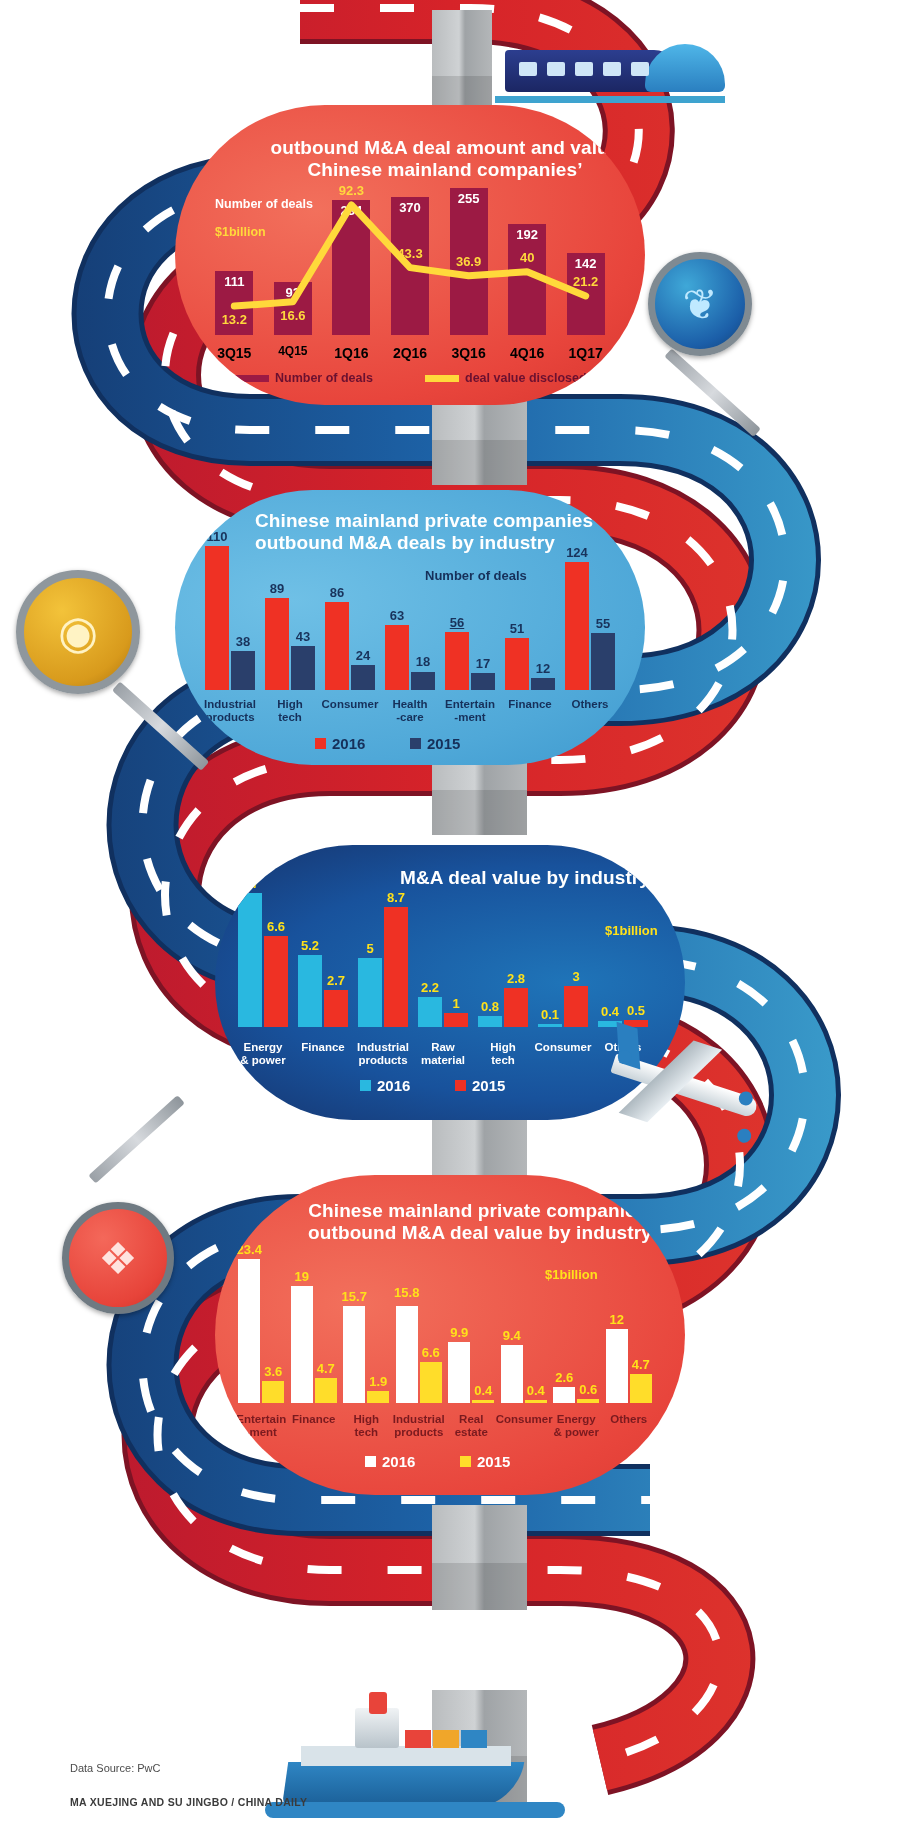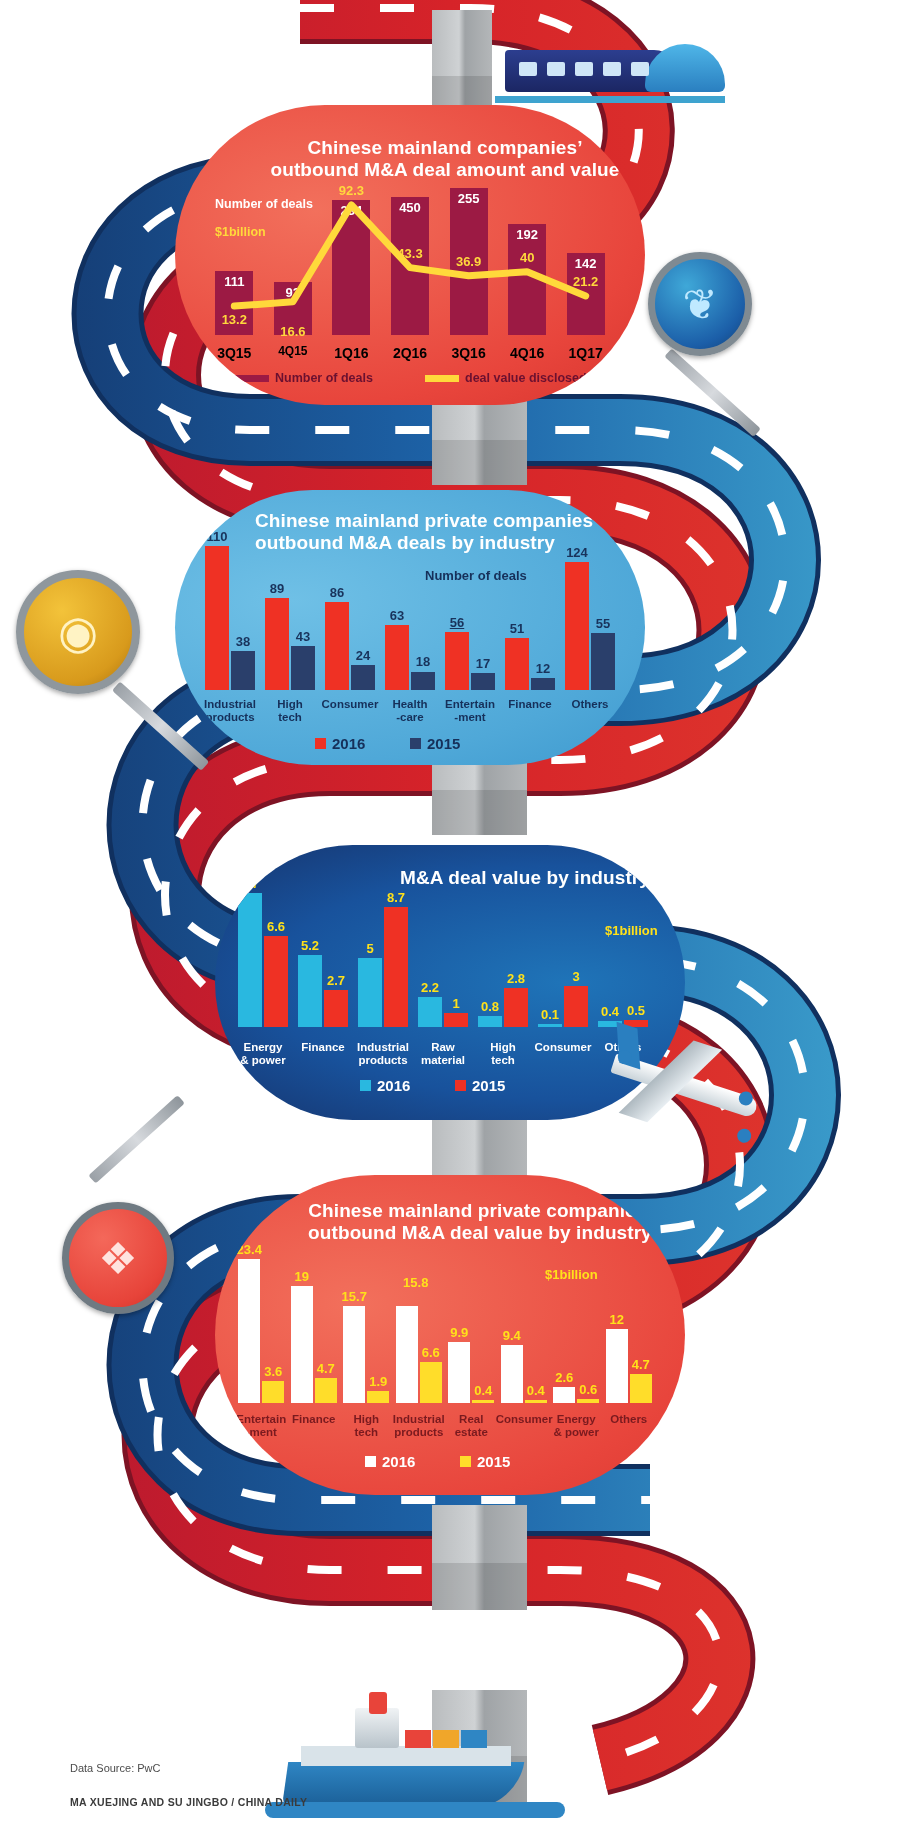--- a/index.html
+++ b/index.html
@@ -101,45 +101,45 @@
     <div class="pillar" style="left:432px;top:735px;width:95px;height:100px;"></div>
     <div class="pillar dark" style="left:432px;top:790px;width:95px;height:45px;opacity:.55;"></div>
     <div class="pillar" style="left:432px;top:1120px;width:95px;height:105px;"></div>
     <div class="pillar dark" style="left:432px;top:1177.75px;width:95px;height:47.25px;opacity:.55;"></div>
     <div class="pillar" style="left:432px;top:1505px;width:95px;height:105px;"></div>
     <div class="pillar dark" style="left:432px;top:1562.75px;width:95px;height:47.25px;opacity:.55;"></div>
     <div class="pillar" style="left:432px;top:1690px;width:95px;height:120px;"></div>
     <div class="pillar dark" style="left:432px;top:1756px;width:95px;height:54px;opacity:.55;"></div>
     <div class="panel" style="left:175px;top:105px;width:470px;height:300px;background:radial-gradient(ellipse at 30% 35%, #f2705c 0%, #e8453c 70%, #d8352f 100%);">
       <div class="panel-title" style="left:80px;top:32px;width:380px;text-align:center;">
+        <div>outbound M&amp;A deal amount and value</div>
         <div>Chinese mainland companies’</div>
-        <div>outbound M&amp;A deal amount and value</div>
       </div>
       <div class="axis-note" style="left:40px;top:92px;color:#ffffff;">Number of deals</div>
       <div class="axis-note" style="left:40px;top:120px;color:#ffd93b;">$1billion</div>
       <div class="chart" style="left:30px;top:70px;width:410px;height:160px;" id="c1">
         <div class="bar" style="left:10.285714285714285px;width:38px;height:64.03846153846153px;"></div>
         <div class="vlabel num" style="left:4.285714285714285px;top:98.96153846153847px;width:50px;">111</div>
         <div class="bar" style="left:68.85714285714286px;width:38px;height:53.07692307692308px;"></div>
         <div class="vlabel num" style="left:62.85714285714286px;top:109.92307692307692px;width:50px;">92</div>
         <div class="bar" style="left:127.42857142857142px;width:38px;height:135px;"></div>
         <div class="vlabel num" style="left:121.42857142857142px;top:28px;width:50px;">234</div>
         <div class="bar" style="left:186px;width:38px;height:137.8846153846154px;"></div>
-        <div class="vlabel num" style="left:180px;top:25.115384615384613px;width:50px;">450</div>
+        <div class="vlabel num" style="left:180px;top:25.115384615384613px;width:50px;">370</div>
         <div class="bar" style="left:244.57142857142856px;width:38px;height:147.1153846153846px;"></div>
         <div class="vlabel num" style="left:238.57142857142856px;top:15.884615384615387px;width:50px;">255</div>
         <div class="bar" style="left:303.1428571428571px;width:38px;height:110.76923076923077px;"></div>
         <div class="vlabel num" style="left:297.1428571428571px;top:52.230769230769226px;width:50px;">192</div>
         <div class="bar" style="left:361.7142857142857px;width:38px;height:81.92307692307692px;"></div>
         <div class="vlabel num" style="left:355.7142857142857px;top:81.07692307692308px;width:50px;">142</div>
         <svg class="line-svg" width="410" height="160">
           <polyline points="29.3,131.1 87.9,126.8 146.4,29.9 205.0,92.6 263.6,100.8 322.1,96.8 380.7,120.9" fill="none" stroke="#ffd93b" stroke-width="7" stroke-linejoin="round" stroke-linecap="round"></polyline>
         </svg>
         <div class="vlabel val" style="left:3.2857142857142847px;top:137.10399999999998px;width:52px;">13.2</div>
-        <div class="vlabel val" style="left:61.85714285714286px;top:132.752px;width:52px;margin-top:16px;">16.6</div>
+        <div class="vlabel val" style="left:61.85714285714286px;top:132.752px;width:52px;">16.6</div>
         <div class="vlabel val" style="left:120.42857142857142px;top:7.856000000000009px;width:52px;">92.3</div>
         <div class="vlabel val" style="left:179px;top:70.576px;width:52px;">43.3</div>
         <div class="vlabel val" style="left:237.57142857142856px;top:78.768px;width:52px;">36.9</div>
         <div class="vlabel val" style="left:296.1428571428571px;top:74.8px;width:52px;">40</div>
         <div class="vlabel val" style="left:354.7142857142857px;top:98.864px;width:52px;">21.2</div>
       </div>
       <div class="cat" style="left:29.285714285714285px;top:240px;width:60px;font-size:14px;">3Q15</div>
       <div class="cat" style="left:87.85714285714286px;top:240px;width:60px;font-size:12px;">4Q15</div>
       <div class="cat" style="left:146.42857142857142px;top:240px;width:60px;font-size:14px;">1Q16</div>
       <div class="cat" style="left:205px;top:240px;width:60px;font-size:14px;">2Q16</div>
@@ -279,21 +279,21 @@
         <div class="vlabel" style="left:19.25px;top:110.84615384615384px;width:38px;">3.6</div>
         <div class="bar bar16" style="left:55.75px;width:22px;height:116.92307692307692px;"></div>
         <div class="vlabel" style="left:47.75px;top:16.07692307692308px;width:38px;">19</div>
         <div class="bar bar15" style="left:79.75px;width:22px;height:25.23076923076923px;"></div>
         <div class="vlabel" style="left:71.75px;top:107.76923076923077px;width:38px;">4.7</div>
         <div class="bar bar16" style="left:108.25px;width:22px;height:96.61538461538463px;"></div>
         <div class="vlabel" style="left:100.25px;top:36.38461538461537px;width:38px;">15.7</div>
         <div class="bar bar15" style="left:132.25px;width:22px;height:11.692307692307693px;"></div>
         <div class="vlabel" style="left:124.25px;top:121.30769230769232px;width:38px;">1.9</div>
         <div class="bar bar16" style="left:160.75px;width:22px;height:97.23076923076924px;"></div>
-        <div class="vlabel" style="left:152.75px;top:22px;width:38px;margin-left:9px;">15.8</div>
+        <div class="vlabel" style="left:152.75px;top:32px;width:38px;">15.8</div>
         <div class="bar bar15" style="left:184.75px;width:22px;height:40.61538461538461px;"></div>
         <div class="vlabel" style="left:176.75px;top:92.38461538461539px;width:38px;">6.6</div>
         <div class="bar bar16" style="left:213.25px;width:22px;height:60.923076923076934px;"></div>
         <div class="vlabel" style="left:205.25px;top:72.07692307692307px;width:38px;">9.9</div>
         <div class="bar bar15" style="left:237.25px;width:22px;height:3px;"></div>
         <div class="vlabel" style="left:229.25px;top:130px;width:38px;">0.4</div>
         <div class="bar bar16" style="left:265.75px;width:22px;height:57.84615384615385px;"></div>
         <div class="vlabel" style="left:257.75px;top:75.15384615384616px;width:38px;">9.4</div>
         <div class="bar bar15" style="left:289.75px;width:22px;height:3px;"></div>
         <div class="vlabel" style="left:281.75px;top:130px;width:38px;">0.4</div>

